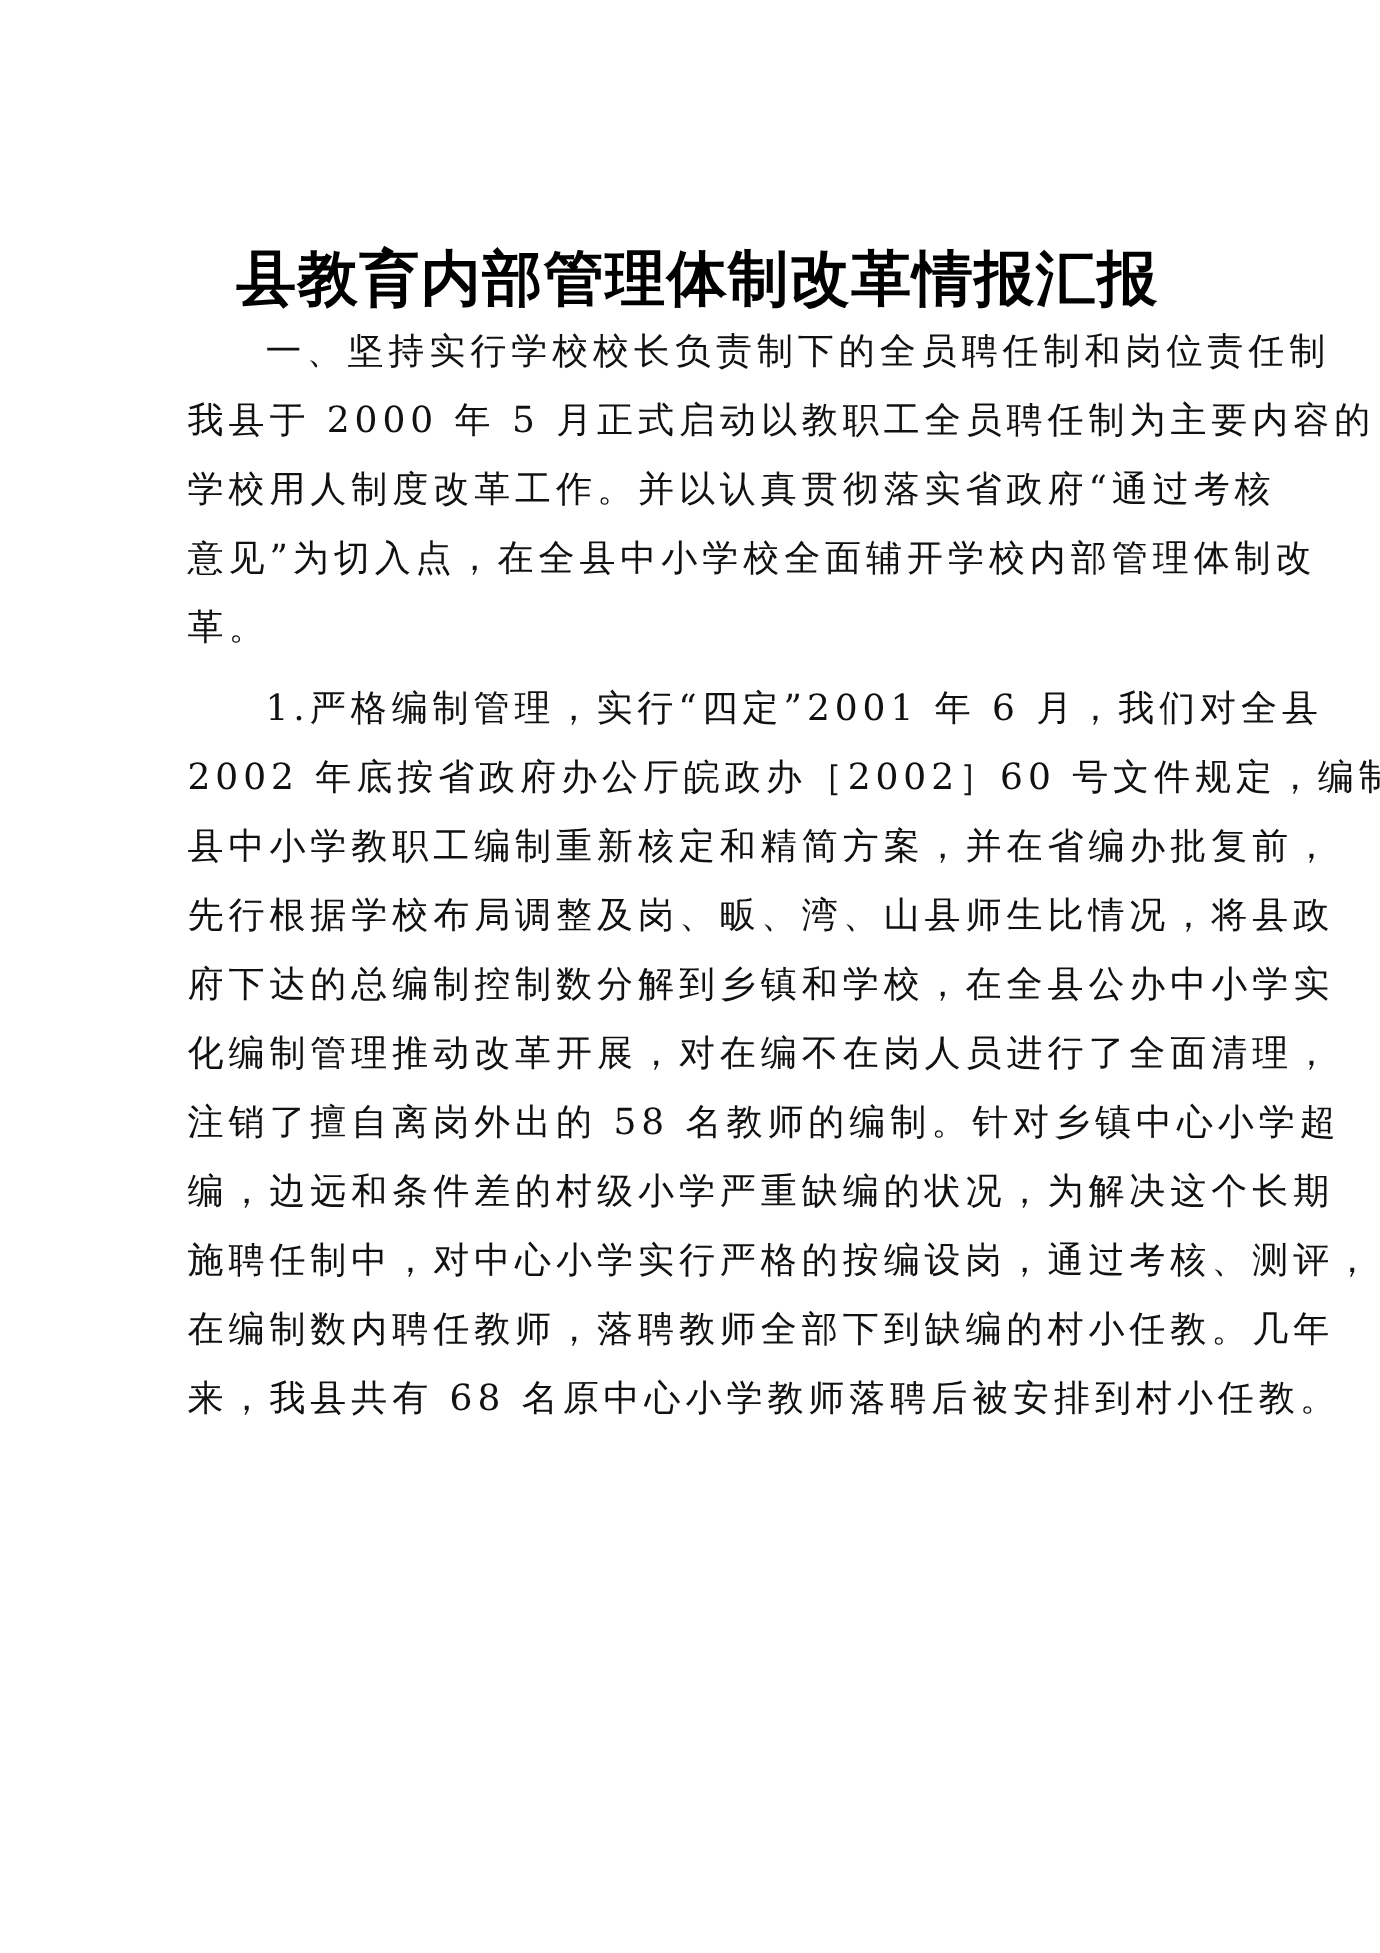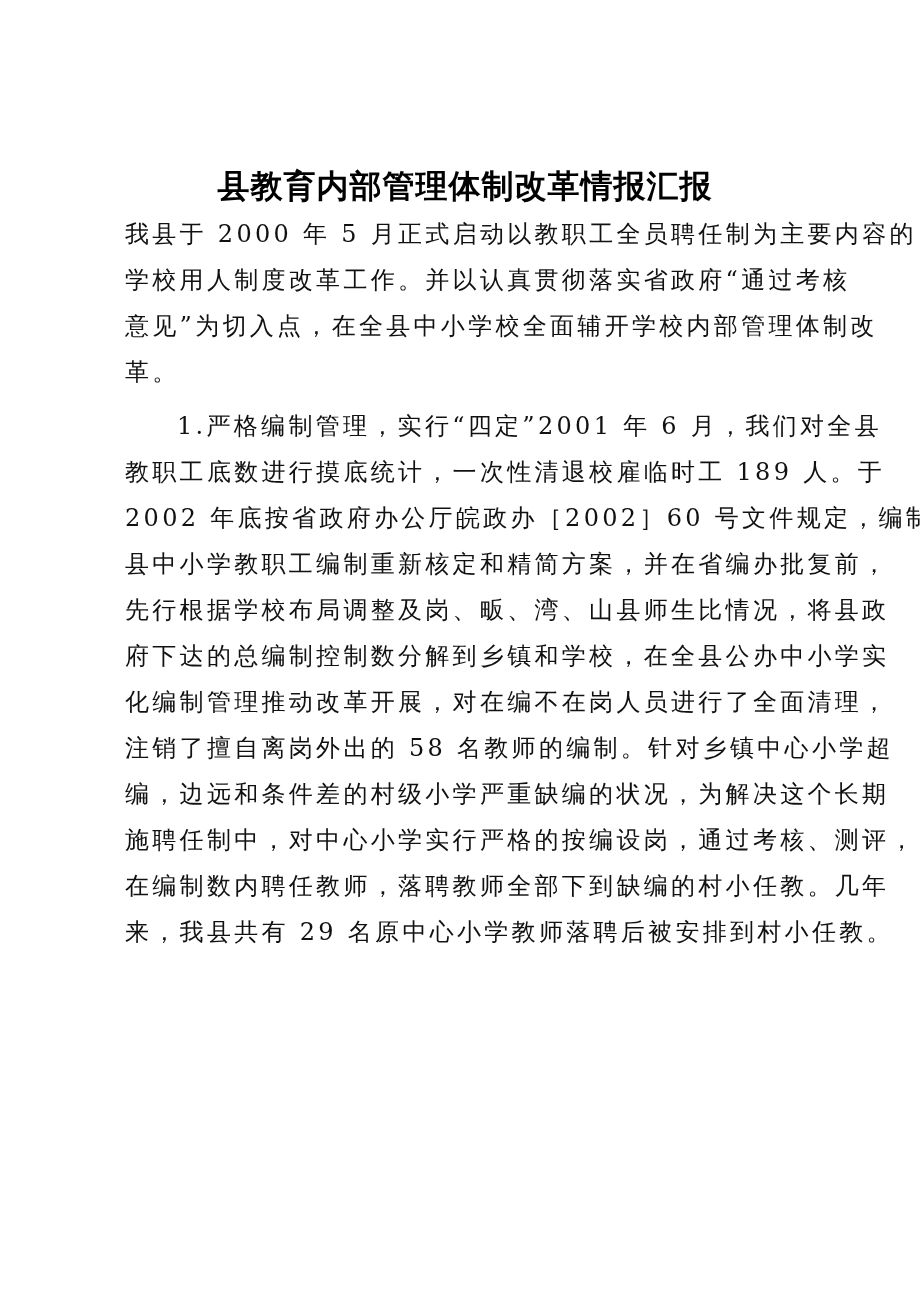--- a/index.html
+++ b/index.html
@@ -18,21 +18,21 @@
     .page {
       position: absolute;
       left: 125px;
       top: 163px;
       width: 680px;
     }
     .title {
       text-align: center;
       font-family: "DejaVu Sans", "Liberation Sans", sans-serif;
       font-weight: bold;
-      font-size: 32px;
+      font-size: 40px;
       line-height: 46px;
       margin: 0 0 2px 0;
       letter-spacing: 1px;
       color: #000;
     }
     .line {
       display: block;
       white-space: nowrap;
       font-size: 24px;
       line-height: 46px;
@@ -45,35 +45,35 @@
       height: 8px;
     }
   </style>
 </head>
 <body>
 
 <div class="page">
   <h1 class="title">县教育内部管理体制改革情报汇报</h1>
 
   <div>
+    <span class="line indent-line">一、坚持实行学校校长负责制下的全员聘任制和岗位责任制</span>
     <span class="line">我县于 2000 年 5 月正式启动以教职工全员聘任制为主要内容的</span>
     <span class="line">学校用人制度改革工作。并以认真贯彻落实省政府“通过考核</span>
     <span class="line">意见”为切入点，在全县中小学校全面辅开学校内部管理体制改</span>
     <span class="line">革。</span>
   </div>
 
   <div class="gap"></div>
 
   <div>
     <span class="line indent-line">1.严格编制管理，实行“四定”2001 年 6 月，我们对全县</span>
-    <span class="line">教职工底数进行摸底统计，一次性清退校雇临时工 189 人。于</span>
     <span class="line">2002 年底按省政府办公厅皖政办［2002］60 号文件规定，编制**</span>
     <span class="line">县中小学教职工编制重新核定和精简方案，并在省编办批复前，</span>
     <span class="line">先行根据学校布局调整及岗、畈、湾、山县师生比情况，将县政</span>
     <span class="line">府下达的总编制控制数分解到乡镇和学校，在全县公办中小学实</span>
     <span class="line">化编制管理推动改革开展，对在编不在岗人员进行了全面清理，</span>
     <span class="line">注销了擅自离岗外出的 58 名教师的编制。针对乡镇中心小学超</span>
     <span class="line">编，边远和条件差的村级小学严重缺编的状况，为解决这个长期</span>
     <span class="line">施聘任制中，对中心小学实行严格的按编设岗，通过考核、测评，</span>
     <span class="line">在编制数内聘任教师，落聘教师全部下到缺编的村小任教。几年</span>
-    <span class="line">来，我县共有 29 名原中心小学教师落聘后被安排到村小任教。</span>
+    <span class="line">来，我县共有 68 名原中心小学教师落聘后被安排到村小任教。</span>
   </div>
 </div>
 
 </body></html>

